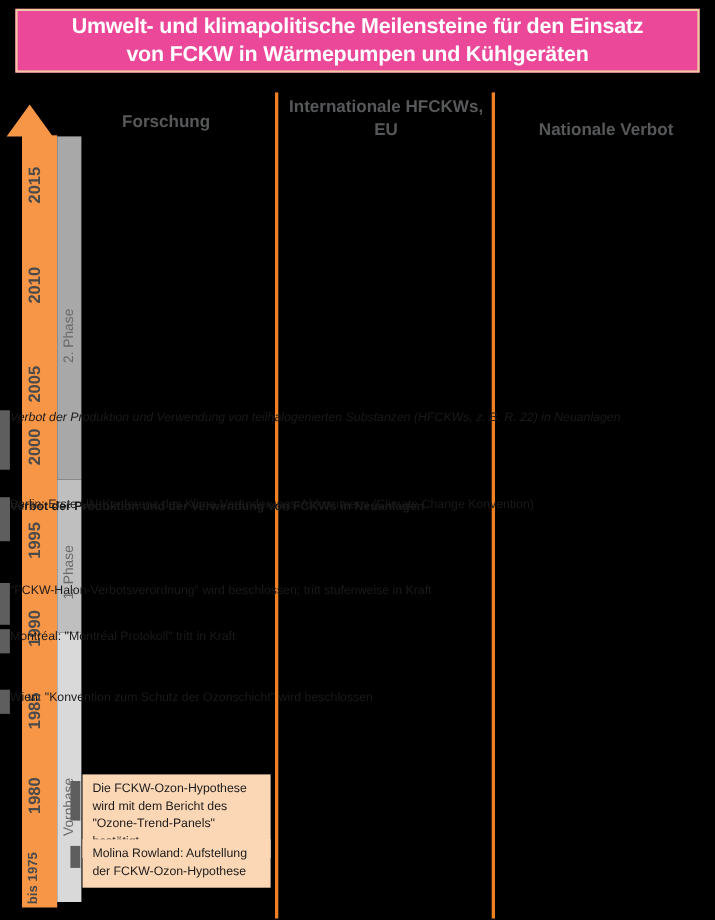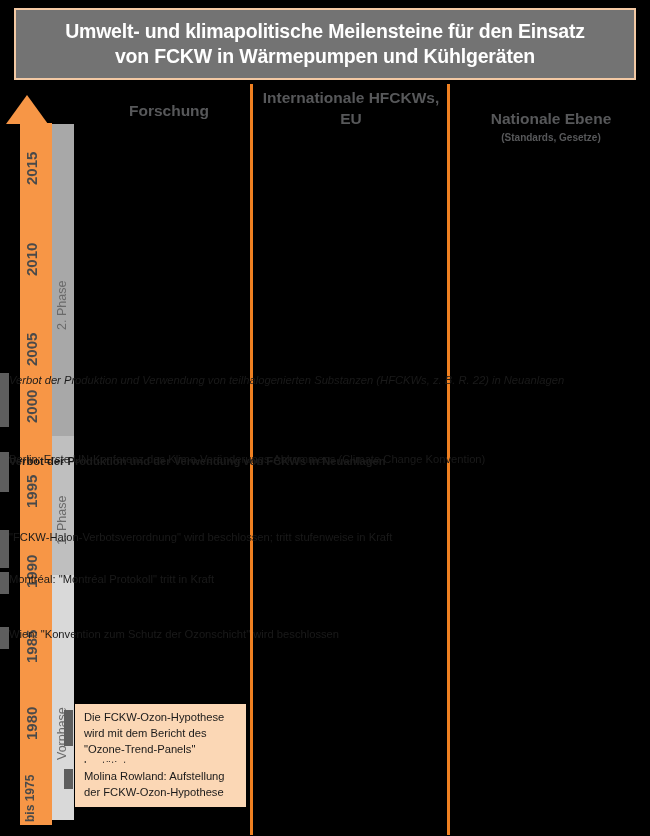--- a/index.html
+++ b/index.html
@@ -14,22 +14,22 @@
     overflow: hidden;
     font-family: "Liberation Sans", sans-serif;
   }
 
   
   #title-bar {
     position: absolute;
     left: 14px;
     top: 8px;
     width: 622px;
-    height: 72px;
-    background: #737373;
+    height: 58px;
+    background: #ec4899;
     border: 2px solid #f3c9a4;
     box-sizing: border-box;
     display: flex;
     align-items: center;
     justify-content: center;
     text-align: center;
   }
   #title-text {
     color: #ffffff;
     font-size: 19.5px;
@@ -43,21 +43,21 @@
   
   .col-header {
     position: absolute;
     color: #57585a;
     font-size: 15.5px;
     font-weight: bold;
     text-align: center;
     line-height: 1.35;
     white-space: pre-line;
   }
-  #hdr-forschung { left: 83px;  top: 101px; width: 172px; }
+  #hdr-forschung { left: 65px;  top: 101px; width: 172px; }
   #hdr-intl      { left: 258px; top: 88px;  width: 186px; }
   #hdr-natl      { left: 456px; top: 88px;  width: 190px; }
   .hdr-sub {
     display: block;
     font-size: 10px;
     font-weight: bold;
     line-height: 1.5;
   }
 
   
@@ -154,22 +154,21 @@
 von FCKW in Wärmepumpen und Kühlgeräten</div>
 </div>
 
 <div class="divider" id="divider-1"></div>
 <div class="divider" id="divider-2"></div>
 
 <div class="col-header" id="hdr-forschung">Forschung</div>
 <div class="col-header" id="hdr-intl">Internationale HFCKWs,
 EU</div>
 <div class="col-header" id="hdr-natl">
-  <span>Nationale Ebene</span>
-  <span class="hdr-sub">(Standards, Gesetze)</span>
+  <span>Nationale Verbot</span>
 </div>
 
 <div id="axis-wrap">
   <div id="axis-arrow-head"></div>
   <div id="axis-bar-inner"></div>
 <div class="year-label" style="top: 90px; left: 17px;">2015</div>
     <div class="year-label" style="top: 181px; left: 17px;">2010</div>
     <div class="year-label" style="top: 271px; left: 17px;">2005</div>
     <div class="year-label" style="top: 328px; left: 17px;">2000</div>
     <div class="year-label" style="top: 413px; left: 17px;">1995</div>

